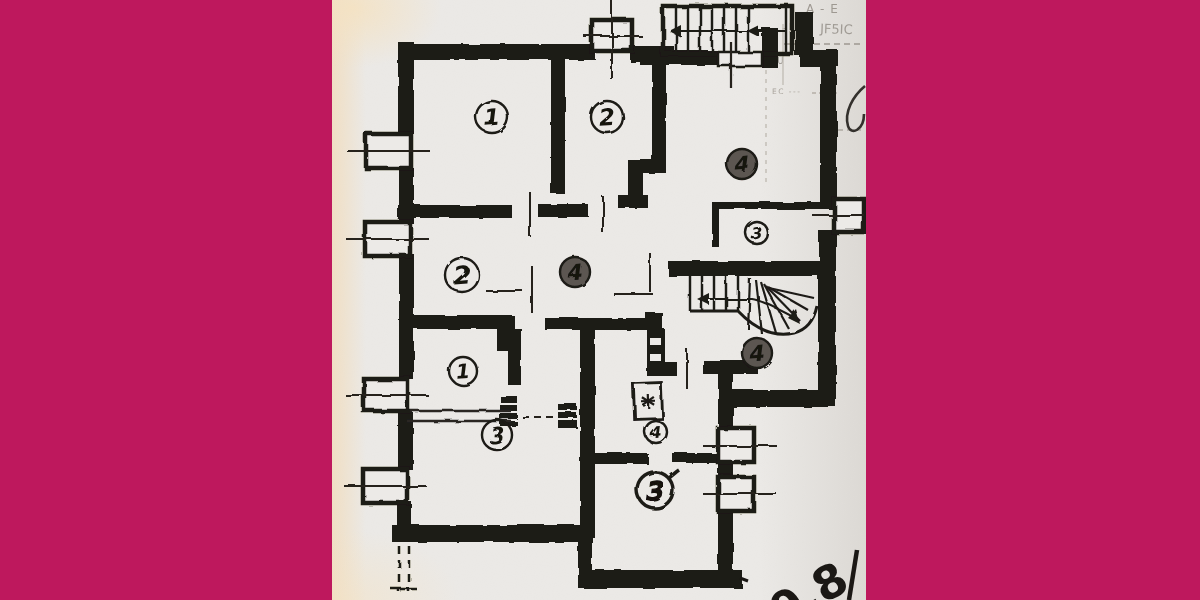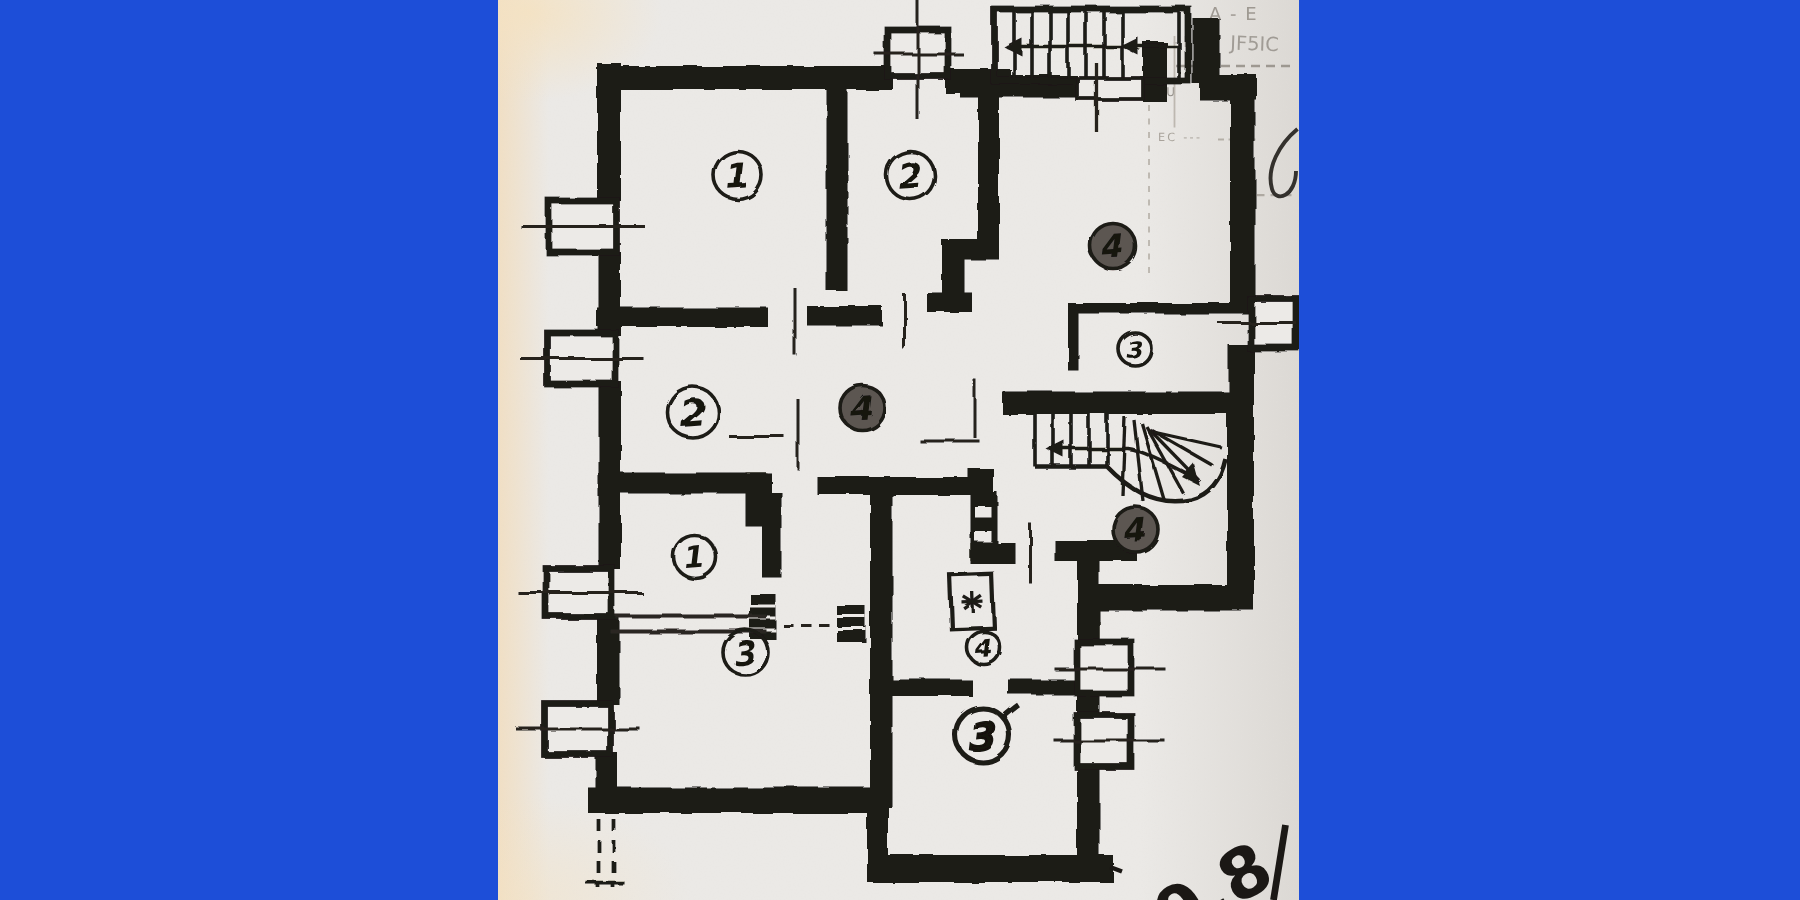--- a/index.html
+++ b/index.html
@@ -1,16 +1,16 @@
 <!DOCTYPE html>
 <html><head>
 <meta charset="utf-8">
 <style>
   html,body{margin:0;padding:0;background:#ffffff;}
-  #stage{position:relative;width:1200px;height:600px;background:#1d4ed8;overflow:hidden;
+  #stage{position:relative;width:1200px;height:600px;background:#be185d;overflow:hidden;
          font-family:"DejaVu Sans", sans-serif;}
   svg text{font-family:"DejaVu Sans", sans-serif;}
   .digit{font-weight:bold;font-style:italic;}
   .faint{opacity:.8;}
 </style>
 </head>
 <body>
 
 <div id="stage">
 <svg width="1200" height="600" viewBox="0 0 1200 600">

